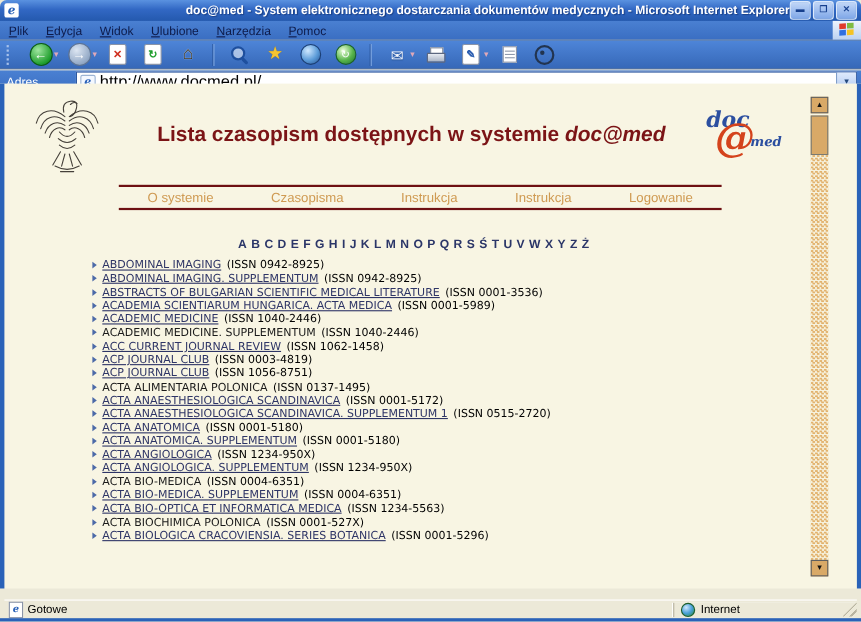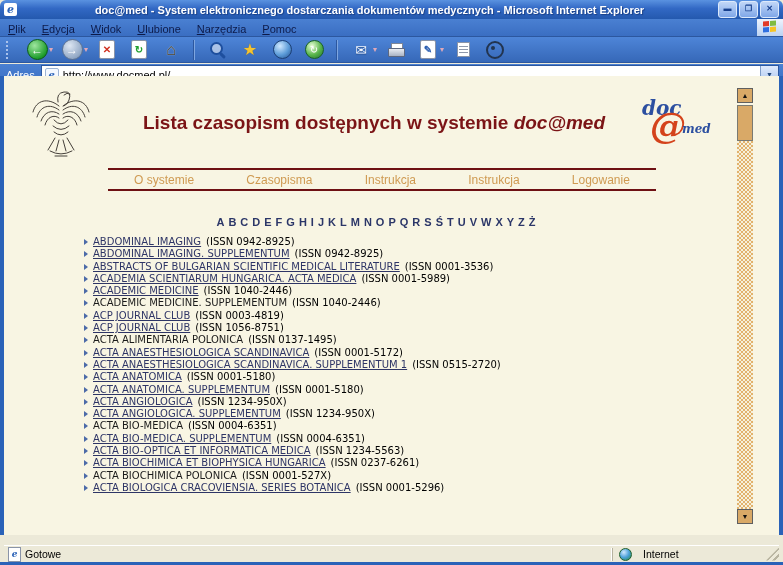--- a/index.html
+++ b/index.html
@@ -6,21 +6,21 @@
     font-family:"Liberation Sans",sans-serif;background:#ece9d8;}
   .win{position:absolute;left:0;top:0;width:783px;height:565px;}
 
   
   .titlebar{position:absolute;left:0;top:0;width:783px;height:19px;
     background:linear-gradient(180deg,#5a92e0 0%,#3268c4 45%,#2459ae 100%);
     border-radius:6px 6px 0 0;display:flex;align-items:center;color:#fff;}
   .app-ico{width:13px;height:13px;margin:0 4px 0 4px;background:#fff;border-radius:2px;
     color:#2a62b8;font-weight:bold;font-size:11px;line-height:13px;text-align:center;
     font-family:"DejaVu Serif",serif;font-style:italic;}
-  .title-text{flex:1;text-align:center;font-size:11px;font-weight:bold;
+  .title-text{flex:1;text-align:right;font-size:11px;font-weight:bold;
     text-shadow:1px 1px 1px #1a3f85;white-space:nowrap;overflow:hidden;}
   .winbtns{display:flex;gap:2px;margin-right:4px;}
   .wbtn{width:17px;height:15px;border-radius:3px;border:1px solid #dce9fb;
     background:linear-gradient(180deg,#c2d7f7,#7fa7e8);color:#163f8d;
     font-size:8px;line-height:14px;text-align:center;font-weight:bold;}
 
   
   .menubar{position:absolute;left:0;top:19px;width:783px;height:17px;
     background:linear-gradient(180deg,#4a80d2,#3a6ec2);display:flex;align-items:center;
     border-bottom:1px solid #2c579f;}
@@ -69,29 +69,29 @@
   .docico{width:13px;height:15px;background:#fff;border:1px solid #8a94a8;
     display:flex;flex-direction:column;gap:2px;padding:3px 1px 0 1px;box-sizing:border-box;}
   .docico i{height:1px;background:#8f99ab;}
   .target{width:14px;height:14px;border:2px solid #22344f;border-radius:50%;position:relative;}
   .target i{position:absolute;left:3px;top:3px;width:4px;height:4px;background:#22344f;border-radius:50%;}
   .tsep{width:1px;height:20px;background:#7ea6e0;box-shadow:-1px 0 0 #2c579f;margin:0 7px;}
 
   
   .addrbar{position:absolute;left:0;top:64px;width:783px;height:22px;
     background:linear-gradient(180deg,#4a80d2,#3a6ec2);display:flex;align-items:center;
-    border-bottom:1px solid #1c4a9a;box-sizing:border-box;padding:0 4px 0 6px;}
+    border-bottom:1px solid #1c4a9a;box-sizing:border-box;padding:0 4px 0 6px;gap:28px;}
   .addr-label{display:inline-block;color:#fff;font-size:11px;margin-right:6px;}
   .addr-label::first-letter{text-decoration:underline;}
   .addr-input{flex:1;height:18px;background:#fff;border:1px solid #2c579f;
     display:flex;align-items:center;padding-left:3px;}
   .favico{width:12px;height:12px;border:1px solid #9db4d4;border-radius:2px;margin-right:4px;
     color:#2a62b8;font-weight:bold;font-size:10px;line-height:11px;text-align:center;
     font-family:"DejaVu Serif",serif;font-style:italic;background:#f4f8ff;}
-  .url{font-size:11px;color:#000;}
+  .url{font-size:15px;color:#000;}
   .addr-drop{margin-left:auto;width:17px;height:18px;background:linear-gradient(180deg,#dfeafc,#a9c4ef);
     border-left:1px solid #7f9dc9;color:#24497e;font-size:7px;display:flex;align-items:center;justify-content:center;}
 
   
   .viewport{position:absolute;left:0;top:76px;width:783px;height:459px;background:#f8f5e3;
     border-left:4px solid #2a62b8;border-right:4px solid #2a62b8;box-sizing:border-box;}
   .eagle{position:absolute;left:24px;top:10px;}
   .heading{position:absolute;left:50px;top:36px;width:640px;text-align:center;
     color:#7b1416;font-size:19px;font-weight:bold;white-space:nowrap;}
   .heading .brand{font-style:italic;}
@@ -126,21 +126,21 @@
     background-size:4px 4px;}
 
   
   .statusbar{position:absolute;left:4px;right:4px;top:545px;height:17px;background:#ece9d8;
     display:flex;align-items:center;font-size:10.5px;color:#000;
     border-top:1px solid #fff;box-sizing:border-box;}
   .st-left{flex:1;display:flex;align-items:center;gap:4px;padding-left:4px;height:13px;}
   .st-doc{width:11px;height:13px;background:#fff;border:1px solid #8a94a8;color:#2a62b8;
     font-weight:bold;font-size:9px;line-height:12px;text-align:center;
     font-family:"DejaVu Serif",serif;font-style:italic;}
-  .st-right{width:160px;display:flex;align-items:center;gap:11px;height:13px;
+  .st-right{width:160px;display:flex;align-items:center;gap:5px;height:13px;
     border-left:1px solid #b6b2a0;box-shadow:-1px 0 0 #fff;padding-left:6px;}
   .st-globe{width:11px;height:11px;border-radius:50%;border:1px solid #1c5f2c;
     background:radial-gradient(circle at 35% 30%,#cfe8ff,#4aa0d8 50%,#2a8a3a);}
   .st-grip{margin-left:auto;width:13px;height:13px;
     background:repeating-linear-gradient(135deg,transparent 0 3px,#b8b4a0 3px 5px);
     clip-path:polygon(100% 0,100% 100%,0 100%);}
   .bottomedge{position:absolute;left:0;top:562px;width:783px;height:3px;background:#2a62b8;}
 </style>
 </head>
 <body>
@@ -284,33 +284,33 @@
 
     <div class="alphabet" id="alphabet"><a class="alpha-link">A</a><a class="alpha-link">B</a><a class="alpha-link">C</a><a class="alpha-link">D</a><a class="alpha-link">E</a><a class="alpha-link">F</a><a class="alpha-link">G</a><a class="alpha-link">H</a><a class="alpha-link">I</a><a class="alpha-link">J</a><a class="alpha-link">K</a><a class="alpha-link">L</a><a class="alpha-link">M</a><a class="alpha-link">N</a><a class="alpha-link">O</a><a class="alpha-link">P</a><a class="alpha-link">Q</a><a class="alpha-link">R</a><a class="alpha-link">S</a><a class="alpha-link">Ś</a><a class="alpha-link">T</a><a class="alpha-link">U</a><a class="alpha-link">V</a><a class="alpha-link">W</a><a class="alpha-link">X</a><a class="alpha-link">Y</a><a class="alpha-link">Z</a><a class="alpha-link">Ż</a></div>
 
     <div class="jlist" id="journal-list">
         <div class="j-row"><span class="j-bullet"></span><a class="j-link">ABDOMINAL IMAGING</a><span class="j-issn">(ISSN 0942-8925)</span></div>
         <div class="j-row"><span class="j-bullet"></span><a class="j-link">ABDOMINAL IMAGING. SUPPLEMENTUM</a><span class="j-issn">(ISSN 0942-8925)</span></div>
         <div class="j-row"><span class="j-bullet"></span><a class="j-link">ABSTRACTS OF BULGARIAN SCIENTIFIC MEDICAL LITERATURE</a><span class="j-issn">(ISSN 0001-3536)</span></div>
         <div class="j-row"><span class="j-bullet"></span><a class="j-link">ACADEMIA SCIENTIARUM HUNGARICA. ACTA MEDICA</a><span class="j-issn">(ISSN 0001-5989)</span></div>
         <div class="j-row"><span class="j-bullet"></span><a class="j-link">ACADEMIC MEDICINE</a><span class="j-issn">(ISSN 1040-2446)</span></div>
         <div class="j-row"><span class="j-bullet"></span><span class="j-plain">ACADEMIC MEDICINE. SUPPLEMENTUM</span><span class="j-issn">(ISSN 1040-2446)</span></div>
+        <div class="j-row"><span class="j-bullet"></span><a class="j-link">ACC CURRENT JOURNAL REVIEW</a><span class="j-issn">(ISSN 1062-1458)</span></div>
         <div class="j-row"><span class="j-bullet"></span><a class="j-link">ACP JOURNAL CLUB</a><span class="j-issn">(ISSN 0003-4819)</span></div>
         <div class="j-row"><span class="j-bullet"></span><a class="j-link">ACP JOURNAL CLUB</a><span class="j-issn">(ISSN 1056-8751)</span></div>
         <div class="j-row"><span class="j-bullet"></span><span class="j-plain">ACTA ALIMENTARIA POLONICA</span><span class="j-issn">(ISSN 0137-1495)</span></div>
         <div class="j-row"><span class="j-bullet"></span><a class="j-link">ACTA ANAESTHESIOLOGICA SCANDINAVICA</a><span class="j-issn">(ISSN 0001-5172)</span></div>
         <div class="j-row"><span class="j-bullet"></span><a class="j-link">ACTA ANAESTHESIOLOGICA SCANDINAVICA. SUPPLEMENTUM 1</a><span class="j-issn">(ISSN 0515-2720)</span></div>
         <div class="j-row"><span class="j-bullet"></span><a class="j-link">ACTA ANATOMICA</a><span class="j-issn">(ISSN 0001-5180)</span></div>
         <div class="j-row"><span class="j-bullet"></span><a class="j-link">ACTA ANATOMICA. SUPPLEMENTUM</a><span class="j-issn">(ISSN 0001-5180)</span></div>
         <div class="j-row"><span class="j-bullet"></span><a class="j-link">ACTA ANGIOLOGICA</a><span class="j-issn">(ISSN 1234-950X)</span></div>
         <div class="j-row"><span class="j-bullet"></span><a class="j-link">ACTA ANGIOLOGICA. SUPPLEMENTUM</a><span class="j-issn">(ISSN 1234-950X)</span></div>
         <div class="j-row"><span class="j-bullet"></span><span class="j-plain">ACTA BIO-MEDICA</span><span class="j-issn">(ISSN 0004-6351)</span></div>
         <div class="j-row"><span class="j-bullet"></span><a class="j-link">ACTA BIO-MEDICA. SUPPLEMENTUM</a><span class="j-issn">(ISSN 0004-6351)</span></div>
         <div class="j-row"><span class="j-bullet"></span><a class="j-link">ACTA BIO-OPTICA ET INFORMATICA MEDICA</a><span class="j-issn">(ISSN 1234-5563)</span></div>
-        <div class="j-row"><span class="j-bullet"></span><a class="j-link">ACTA BIOCHIMICA ET BIOPHYSICA HUNGARICA</a><span class="j-issn">(ISSN 0237-6261)</span></div>
         <div class="j-row"><span class="j-bullet"></span><span class="j-plain">ACTA BIOCHIMICA POLONICA</span><span class="j-issn">(ISSN 0001-527X)</span></div>
         <div class="j-row"><span class="j-bullet"></span><a class="j-link">ACTA BIOLOGICA CRACOVIENSIA. SERIES BOTANICA</a><span class="j-issn">(ISSN 0001-5296)</span></div>
       </div>
 
     <div class="pagescroll">
       <span class="sb-btn">▲</span>
       <span class="sb-thumb"></span>
       <span class="sb-track"></span>
       <span class="sb-btn">▼</span>
     </div>

